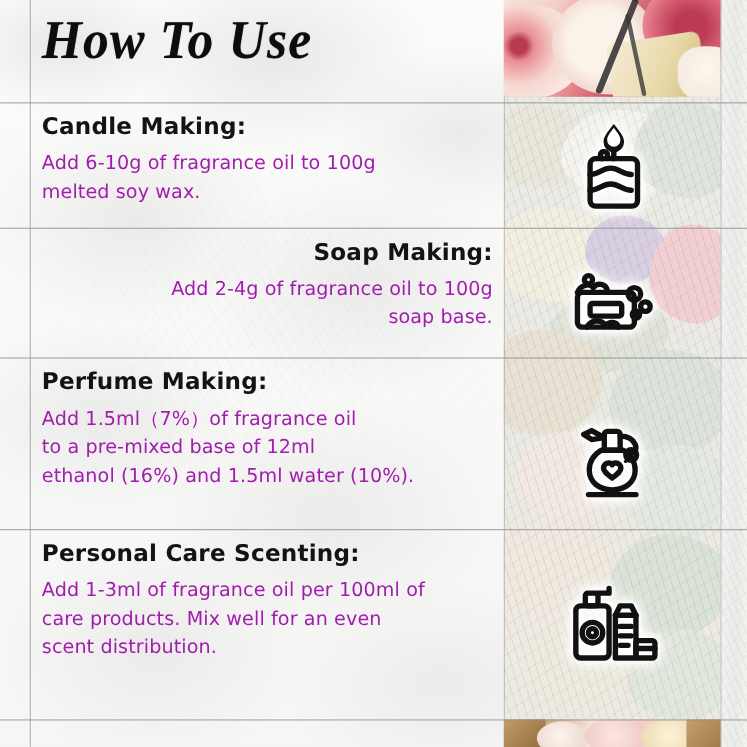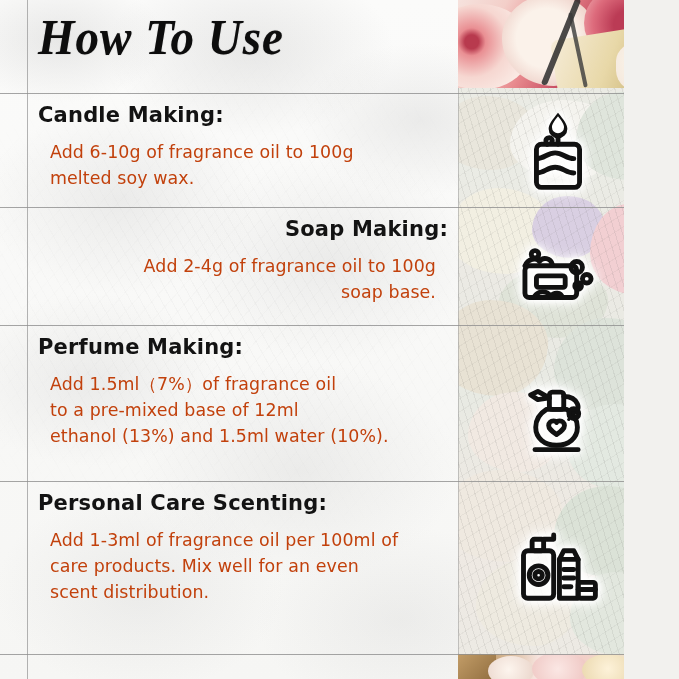--- a/index.html
+++ b/index.html
@@ -2,21 +2,21 @@
 <html><head>
 <meta charset="utf-8">
 <title>How To Use</title>
 <style>
   html,body{margin:0;padding:0;}
   body{
     width:679px;height:679px;overflow:hidden;
     font-family:"Liberation Sans","DejaVu Sans",sans-serif;
     background:#f2f1ee;
   }
-  #page{position:relative;width:624px;height:679px;overflow:hidden;background:#f4f3f0;}
+  #page{position:relative;width:679px;height:679px;overflow:hidden;background:#f4f3f0;}
 
   
   #leftwash{
     position:absolute;left:0;top:0;width:460px;height:679px;
     background:
       radial-gradient(ellipse 150px 90px at 60px 40px, rgba(186,186,186,.30), rgba(255,255,255,0) 70%),
       radial-gradient(ellipse 200px 120px at 250px 50px, rgba(178,178,178,.26), rgba(255,255,255,0) 72%),
       radial-gradient(ellipse 170px 110px at 420px 120px, rgba(180,180,180,.22), rgba(255,255,255,0) 70%),
       radial-gradient(ellipse 190px 130px at 120px 200px, rgba(183,183,183,.22), rgba(255,255,255,0) 72%),
       radial-gradient(ellipse 210px 140px at 330px 260px, rgba(180,180,180,.20), rgba(255,255,255,0) 72%),
@@ -87,22 +87,22 @@
     white-space:nowrap;
   }
   .section{position:absolute;left:38px;width:410px;}
   .sec-head{
     font-family:"DejaVu Sans","Liberation Sans",sans-serif;
     font-weight:700;font-size:21px;color:#131313;letter-spacing:.2px;
     margin:0 0 9px 0;white-space:nowrap;
   }
   .sec-body{
     font-family:"DejaVu Sans","Liberation Sans",sans-serif;
-    font-weight:400;font-size:17.4px;line-height:26px;color:#c2410c;
-    letter-spacing:.1px;margin:12px;
+    font-weight:400;font-size:17.4px;line-height:26px;color:#a21caf;
+    letter-spacing:.1px;margin:0;
   }
   .sec-body span{display:block;white-space:nowrap;}
 
   
   .iconwrap{position:absolute;left:512px;width:92px;height:92px;}
   .iconwrap svg{display:block;width:92px;height:92px;
     filter:drop-shadow(0 0 2.5px #fff) drop-shadow(0 0 4px #fff) drop-shadow(0 0 6px rgba(255,255,255,.95));}
 </style>
 </head>
 <body>
@@ -182,21 +182,21 @@
       <span>Add 2-4g of fragrance oil to 100g</span>
       <span>soap base.</span>
     </p>
   </div>
 
   <div class="section" style="top:335px;">
     <p class="sec-head">Perfume Making:</p>
     <p class="sec-body">
       <span>Add 1.5ml（7%）of fragrance oil</span>
       <span>to a pre-mixed base of 12ml</span>
-      <span>ethanol (13%) and 1.5ml water (10%).</span>
+      <span>ethanol (16%) and 1.5ml water (10%).</span>
     </p>
   </div>
 
   <div class="section" style="top:491px;">
     <p class="sec-head">Personal Care Scenting:</p>
     <p class="sec-body">
       <span>Add 1-3ml of fragrance oil per 100ml of</span>
       <span>care products. Mix well for an even</span>
       <span>scent distribution.</span>
     </p>

